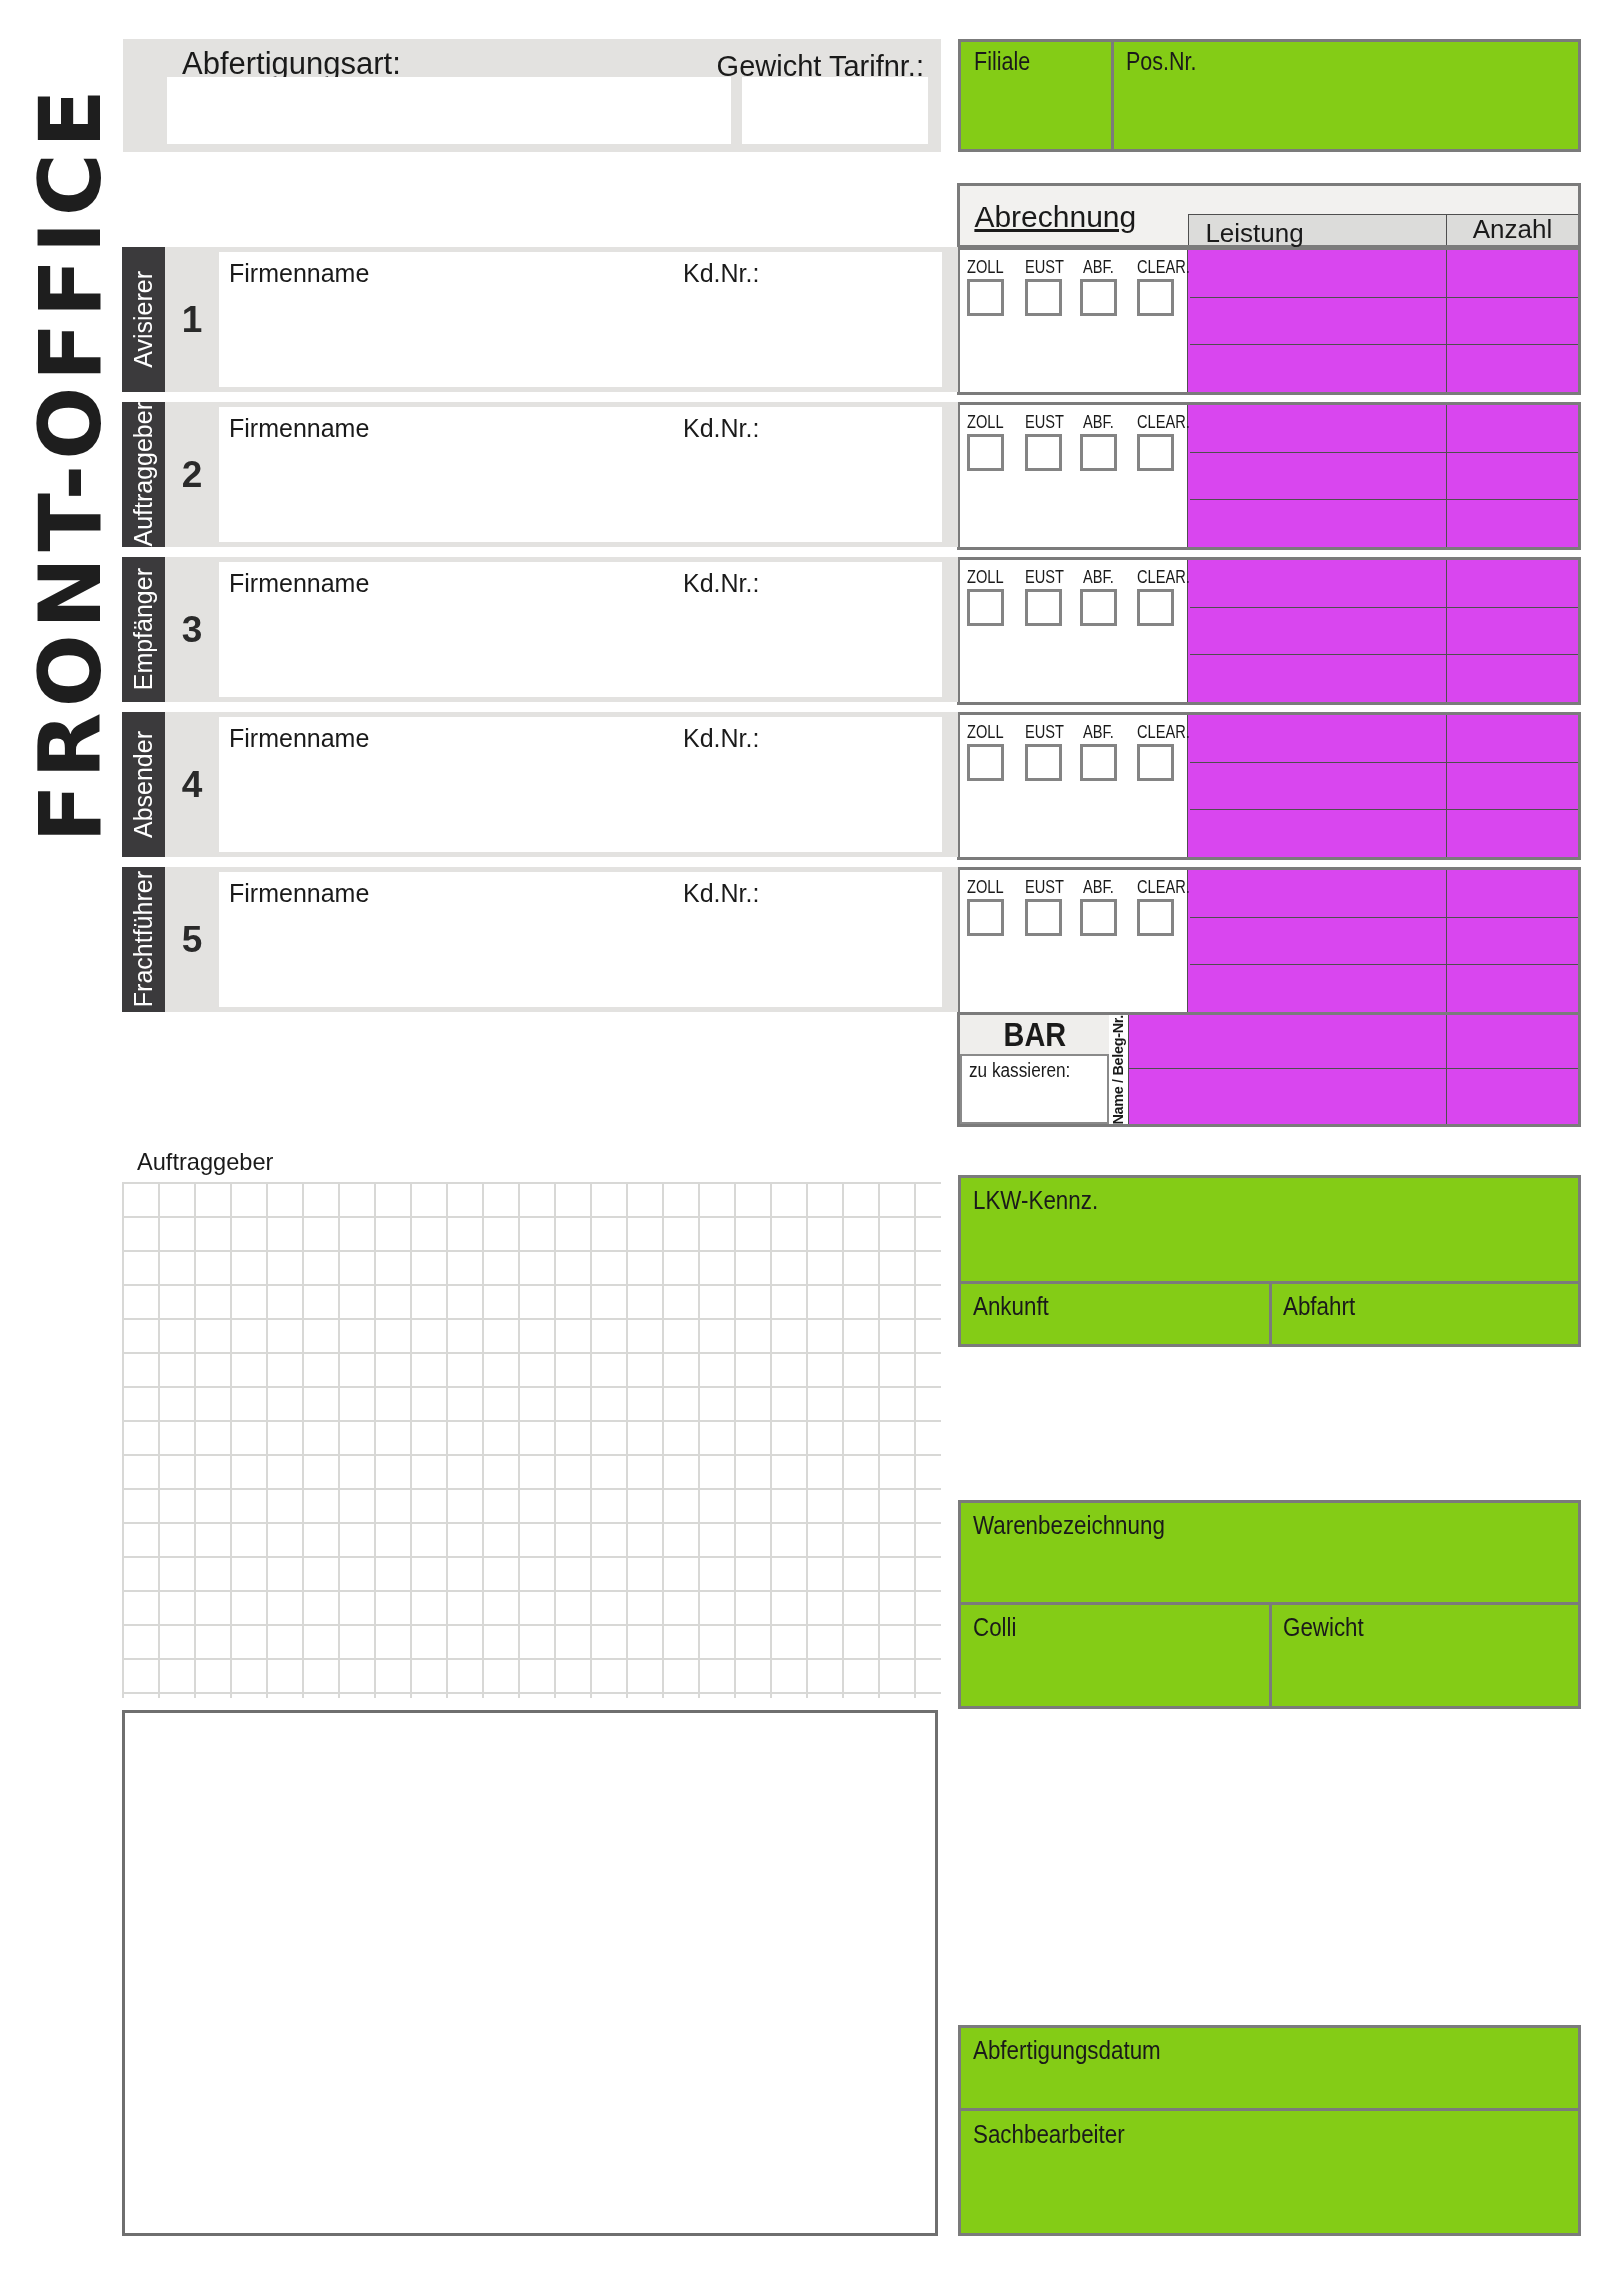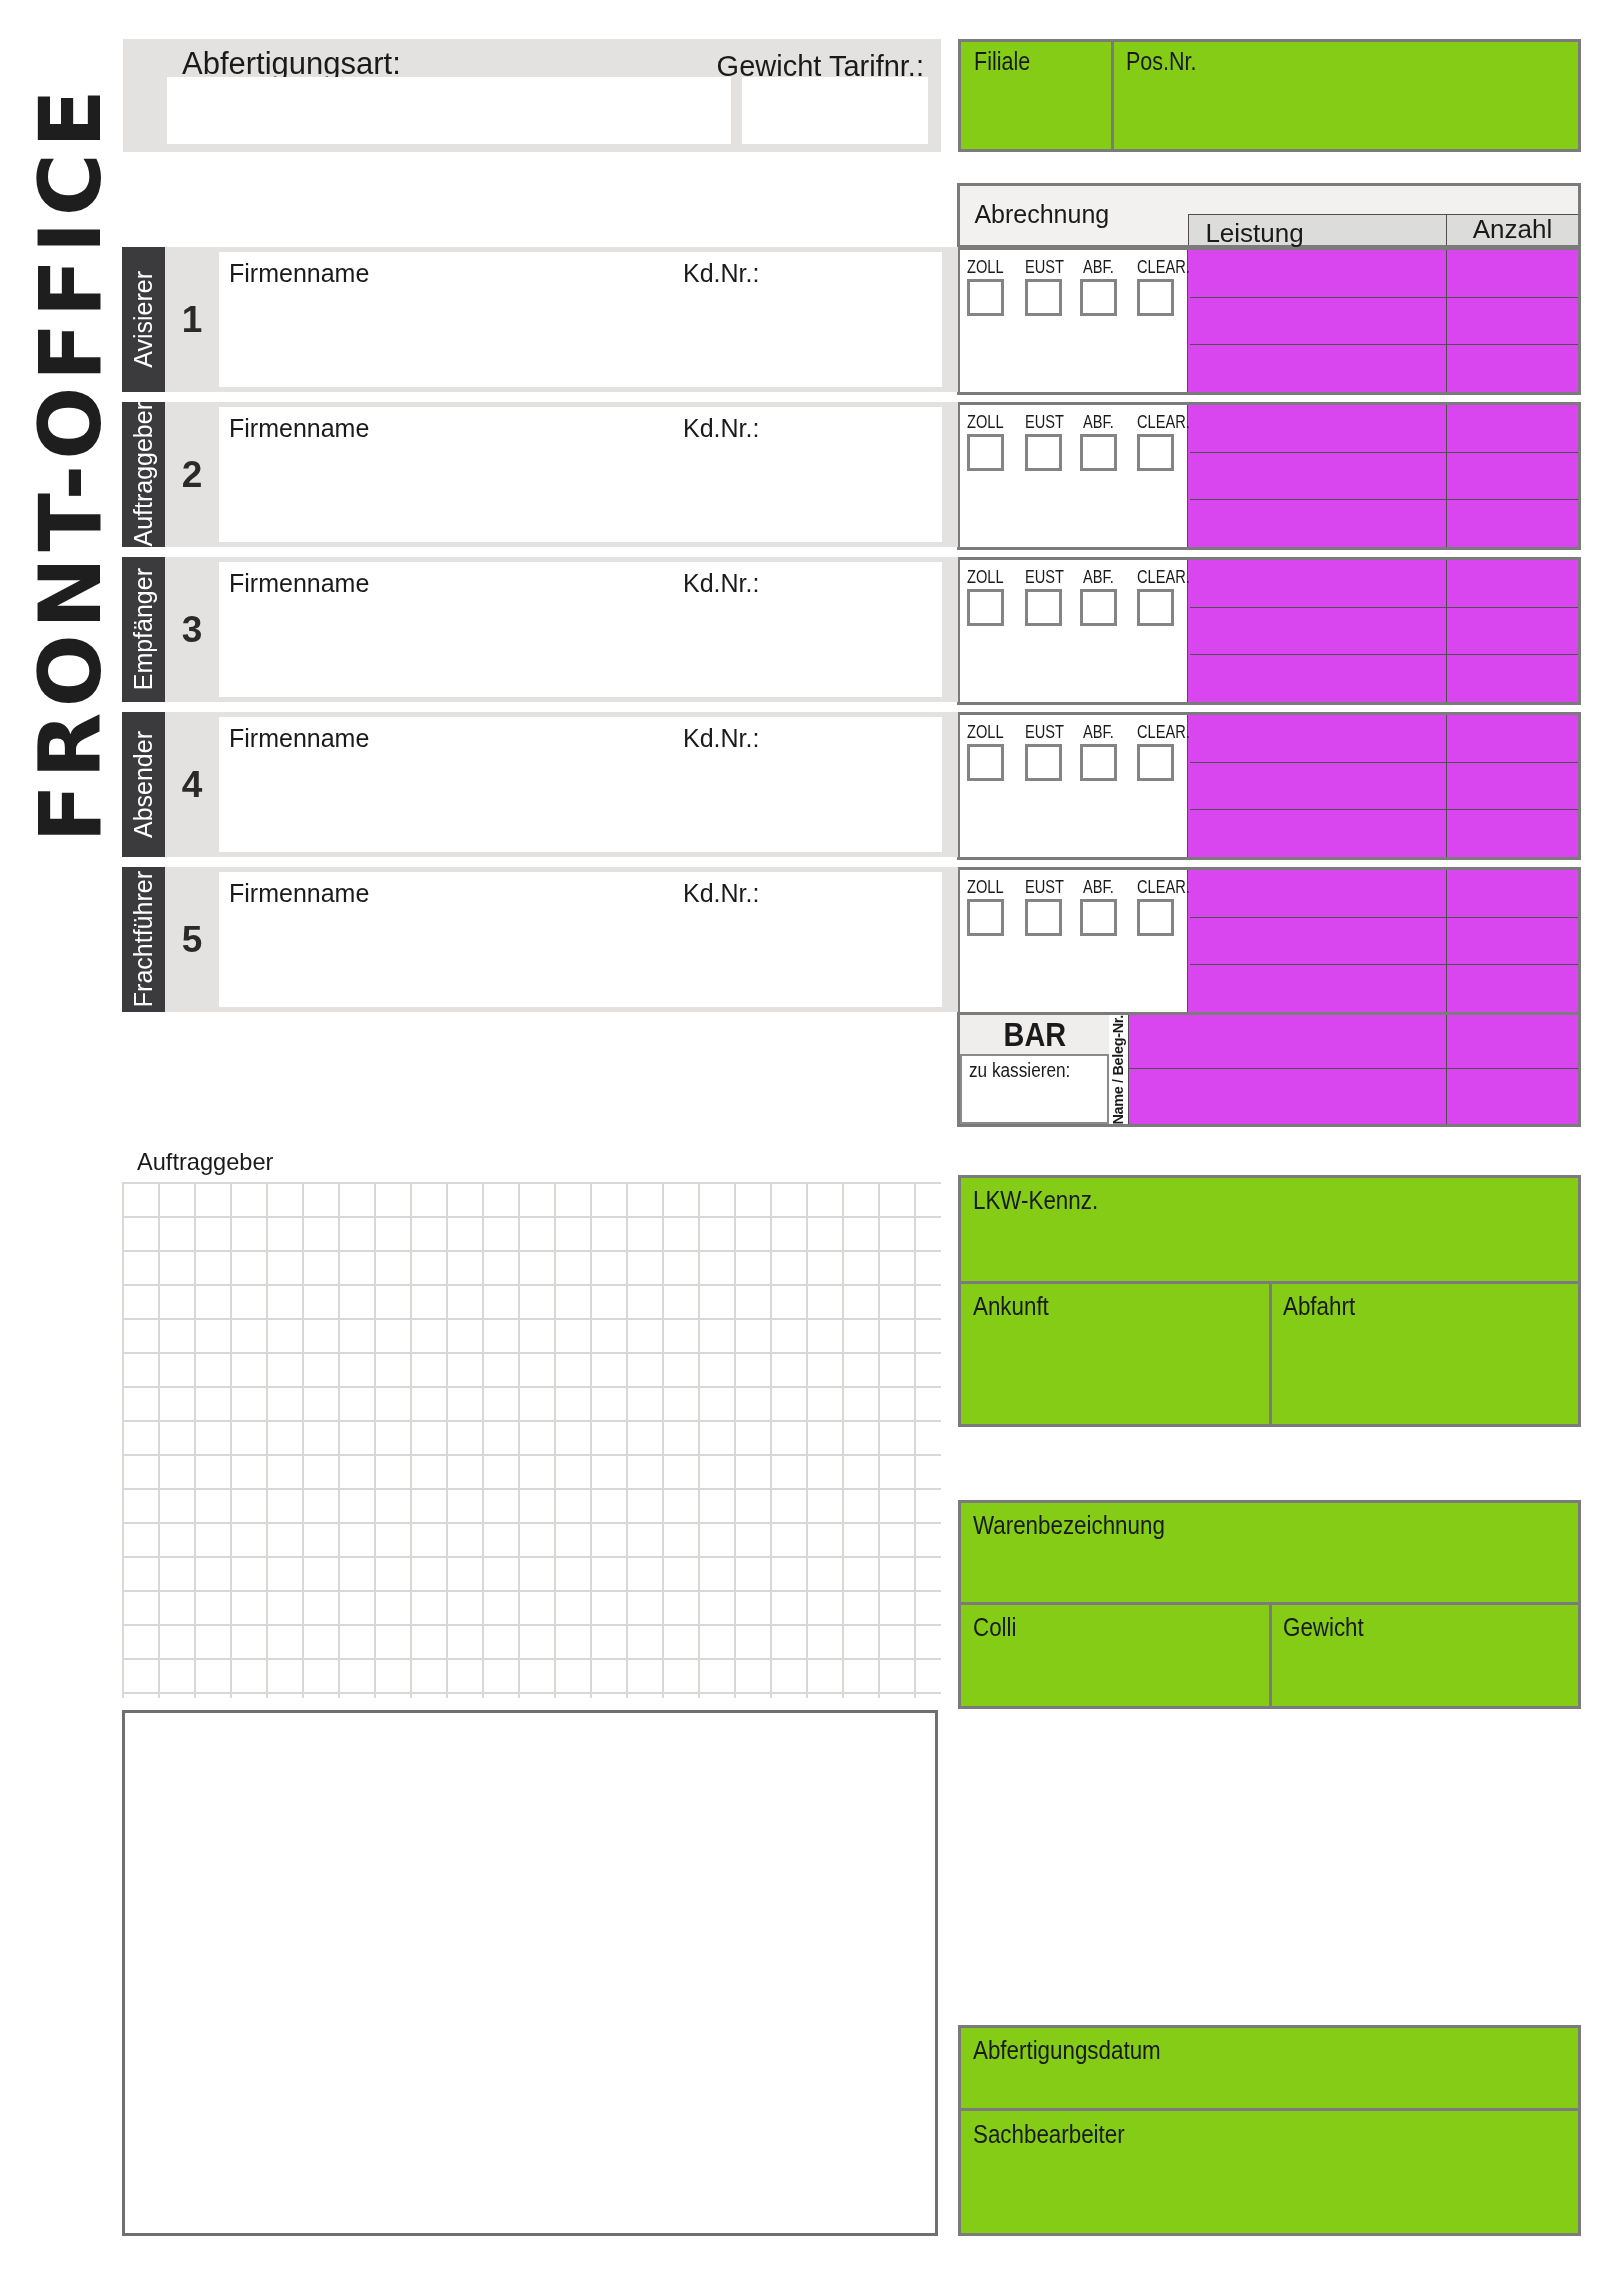--- a/index.html
+++ b/index.html
@@ -62,21 +62,21 @@
   .bar-rows .r1{height:54px;border-bottom:1.3px solid var(--bthin);}
   .bar-rows .r2{flex:1;}
 
   
   .grid{position:absolute;left:122px;top:1182px;width:819px;height:516px;
     background-image:linear-gradient(to right,#d8d8d6 2px,transparent 2px),
                      linear-gradient(to bottom,#d8d8d6 2px,transparent 2px);
     background-size:36px 34px;}
   .bigbox{position:absolute;left:122px;top:1710px;width:816px;height:526px;background:#fff;border:3.3px solid #6f6f6f;}
 
-  .fs48{font-size:31px;} .fs46{font-size:25px;} .fs44{font-size:29px;}
+  .fs48{font-size:31px;} .fs46{font-size:30px;text-decoration:underline;} .fs44{font-size:29px;}
   .fs40{font-size:26px;} .fs38{font-size:25px;} .fs36{font-size:23.6px;}
   .fs31{font-size:20px;}
 </style>
 </head>
 <body>
 
 <div class="page">
 
   <div class="title-wrap">
     <span class="vtext title-text">FRONT-OFFICE</span>
@@ -273,21 +273,21 @@
     <div class="party-input"></div>
     <span class="lbl fs38" style="left:107px;top:11.8px">Firmenname</span>
     <span class="lbl fs38" style="left:561px;top:11.8px">Kd.Nr.:</span>
   </div>
 
   <span class="lbl fs36" style="left:137px;top:1149px">Auftraggeber</span>
   <div class="grid"></div>
 
   <div class="bigbox"></div>
 
-  <div class="fr-box" style="top:1175px;height:252px">
+  <div class="fr-box" style="top:1175px;height:172px">
     <div class="abs" style="left:0;right:0;top:0;height:103px">
       <span class="cond fs40" style="position:absolute;left:11.8px;top:6.5px;white-space:nowrap">LKW-Kennz.</span>
     </div>
     <div class="hdiv" style="top:103px"></div>
     <div class="vdiv" style="left:308px;top:106px;bottom:0"></div>
     <div class="abs" style="left:0;width:308px;top:106px;bottom:0">
       <span class="cond fs40" style="position:absolute;left:11.8px;top:6.5px;white-space:nowrap">Ankunft</span>
     </div>
     <div class="abs" style="left:311px;right:0;top:106px;bottom:0">
       <span class="cond fs40" style="position:absolute;left:11px;top:6.5px;white-space:nowrap">Abfahrt</span>

